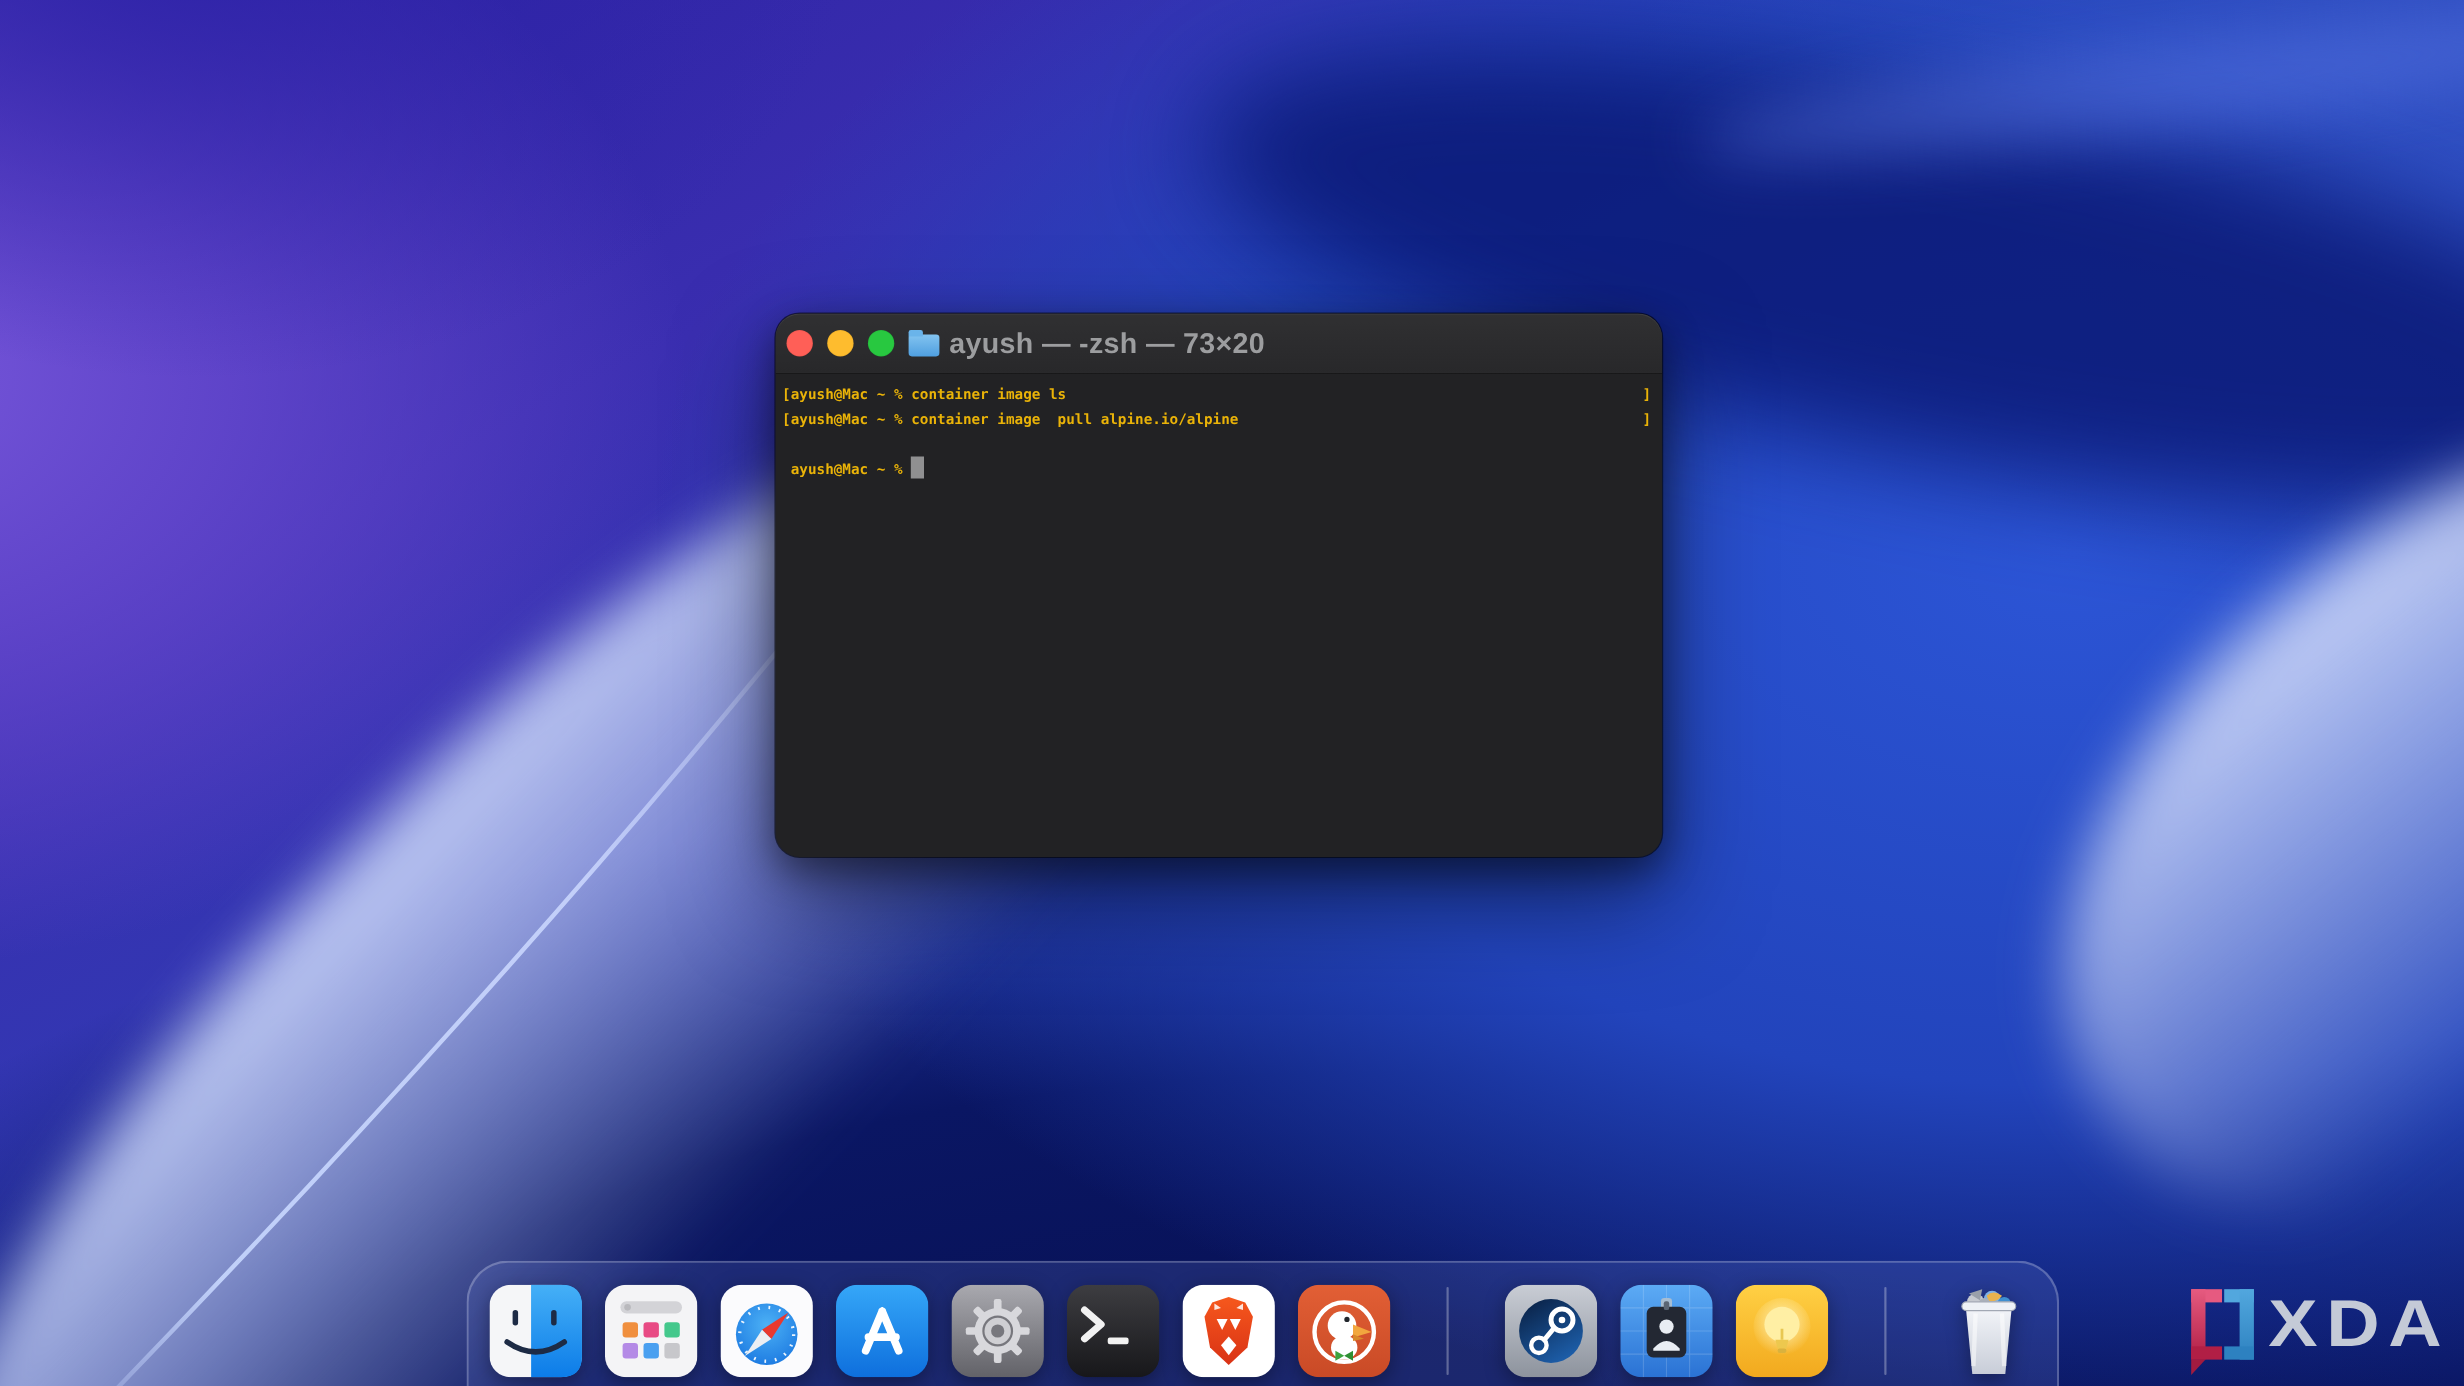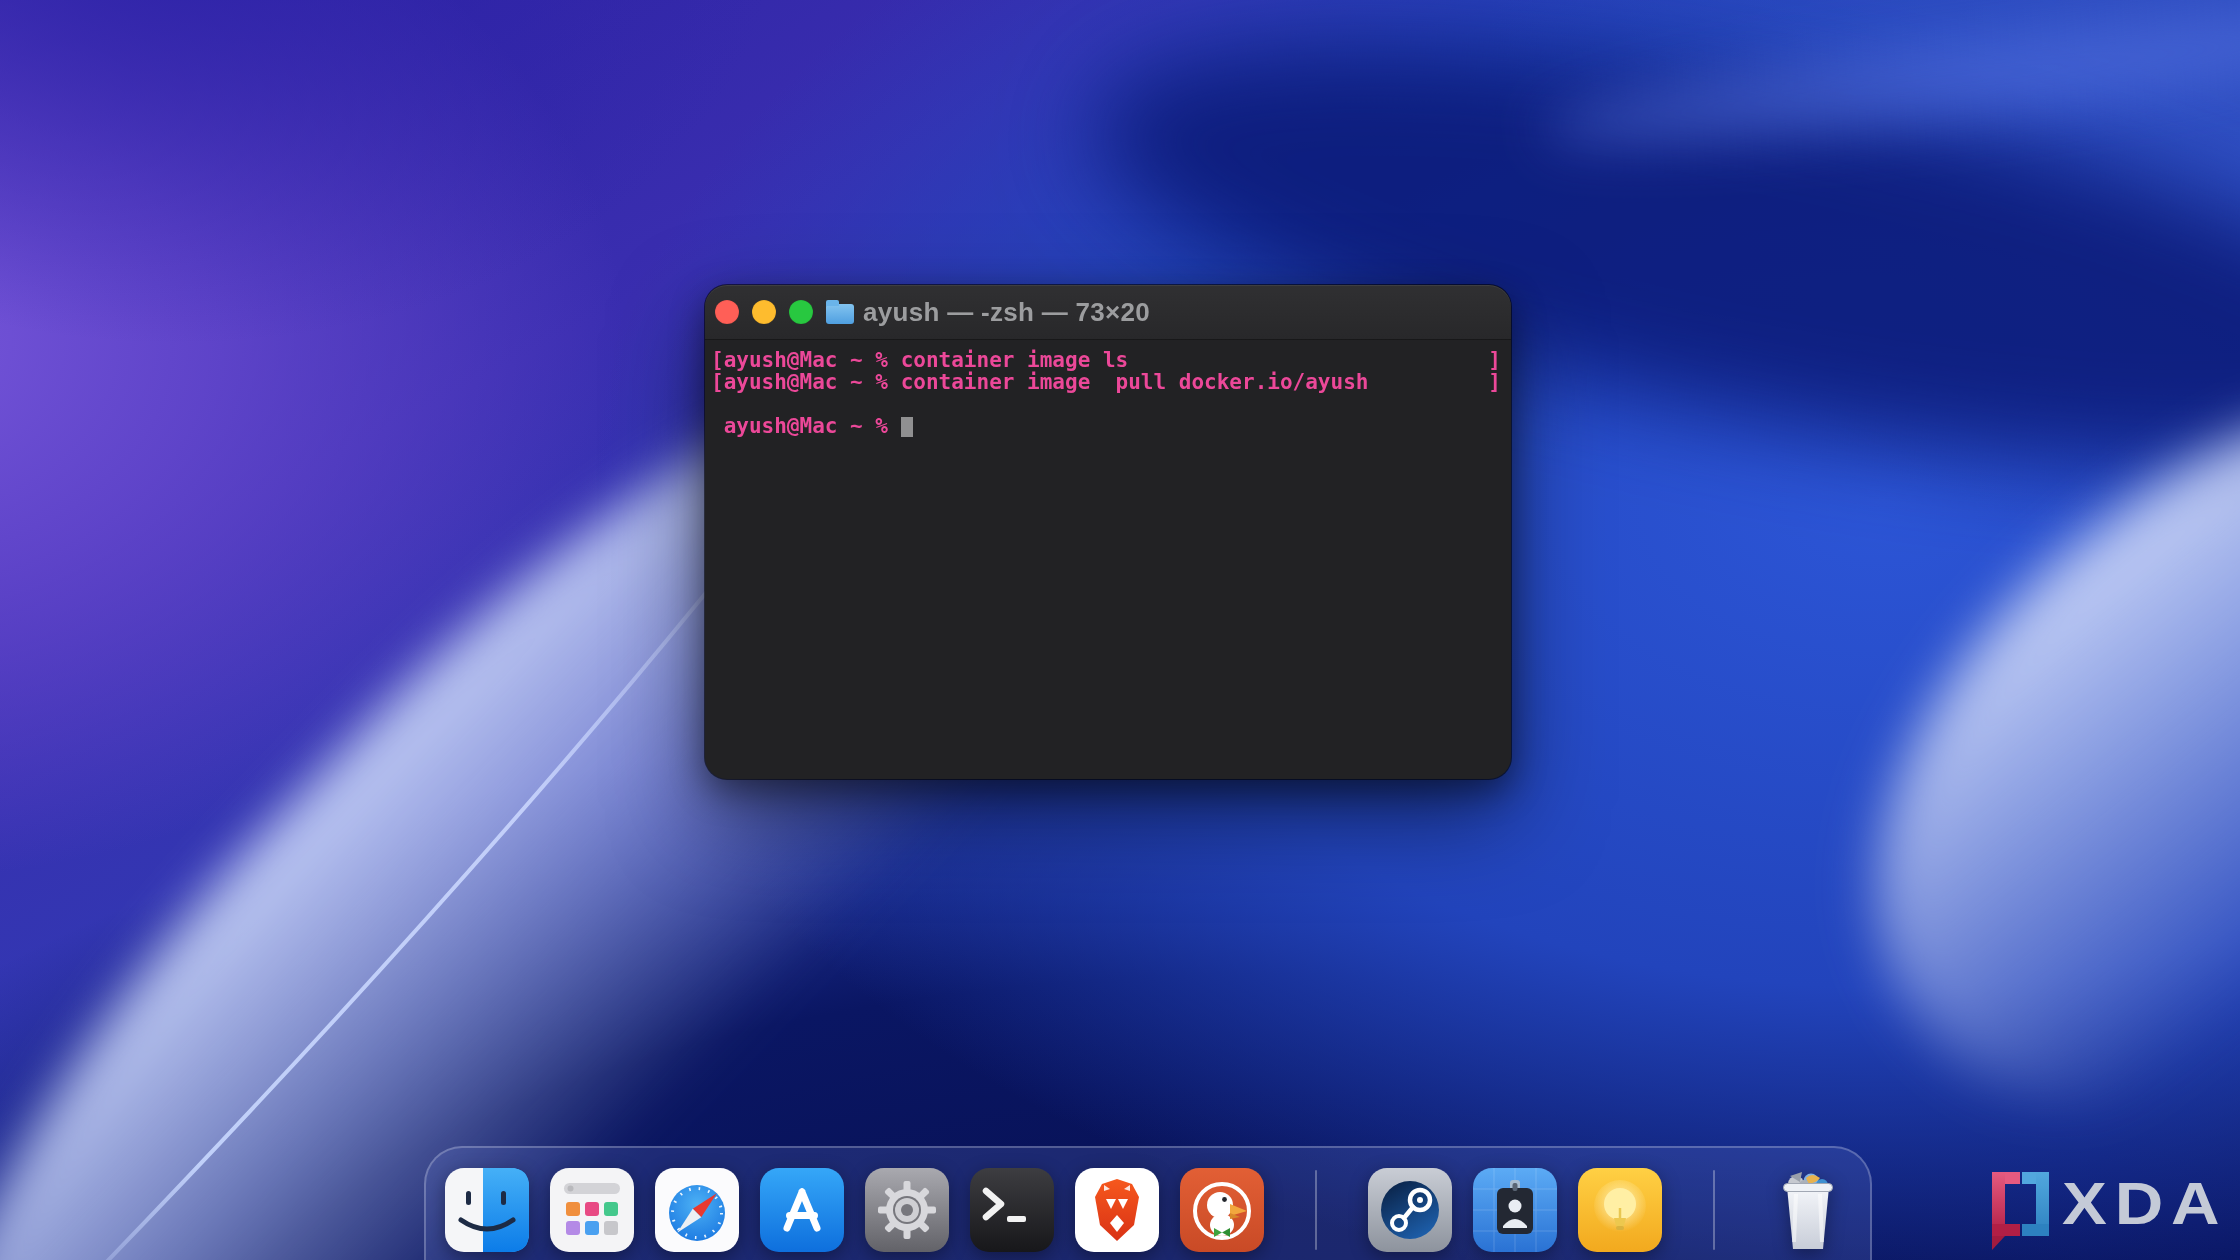--- a/index.html
+++ b/index.html
@@ -59,21 +59,21 @@
   .tl{width:24px;height:24px;border-radius:50%;box-shadow:inset 0 0 1px rgba(0,0,0,0.3);}
   .title-group{position:absolute;left:121px;top:0;height:100%;display:flex;align-items:center;gap:9px;}
   .folder{position:relative;width:28px;height:20px;border-radius:3px;
     background:linear-gradient(#83c4f0,#4f9fe0);margin-top:4px;}
   .folder:before{content:"";position:absolute;left:0;top:-4px;width:13px;height:6px;
     border-radius:2px 2px 0 0;background:#6ab4ea;}
   .title-text{font-size:26px;font-weight:700;color:#9c9d9f;letter-spacing:0.3px;text-align:right;}
   .term-body{
     padding:9px 10px 0 6px;
     font-family:"DejaVu Sans Mono","Liberation Mono",monospace;
-    font-size:21px;line-height:22px;font-weight:700;color:#ec4899;
+    font-size:13px;line-height:22px;font-weight:700;color:#eab308;
   }
   .term-row{position:relative;height:22px;}
   .term-left{white-space:pre;}
   .term-right{position:absolute;right:0;top:0;}
   .cursor{display:none;width:12px;height:20px;background:#909091;vertical-align:-4px;}
   
   .dock{
     position:absolute;left:424px;top:1146px;height:140px;
     display:inline-flex;align-items:flex-start;
     padding:20px 20px 0 19px;gap:21px;box-sizing:border-box;
@@ -129,21 +129,21 @@
     </div>
     <div class="title-group">
       <span class="folder"></span>
       <span class="title-text">ayush — -zsh — 73×20</span>
     </div>
   </div>
   <div class="term-body" id="term-body">
   <div class="term-row"><span class="term-left">[ayush@Mac ~ % container image ls</span><span class="term-right">]</span></div>
 
 
-  <div class="term-row"><span class="term-left">[ayush@Mac ~ % container image  pull docker.io/ayush</span><span class="term-right">]</span></div>
+  <div class="term-row"><span class="term-left">[ayush@Mac ~ % container image  pull alpine.io/alpine</span><span class="term-right">]</span></div>
 
   <div class="term-row"><span class="term-left"></span><span class="term-right"></span></div>
 
   <div class="term-row"><span class="term-left"> ayush@Mac ~ % </span><span class="cursor" style="display: inline-block;"></span><span class="term-right"></span></div>
 </div>
 </div>
 
 <div class="dock">
 
   <div class="dock-item">

